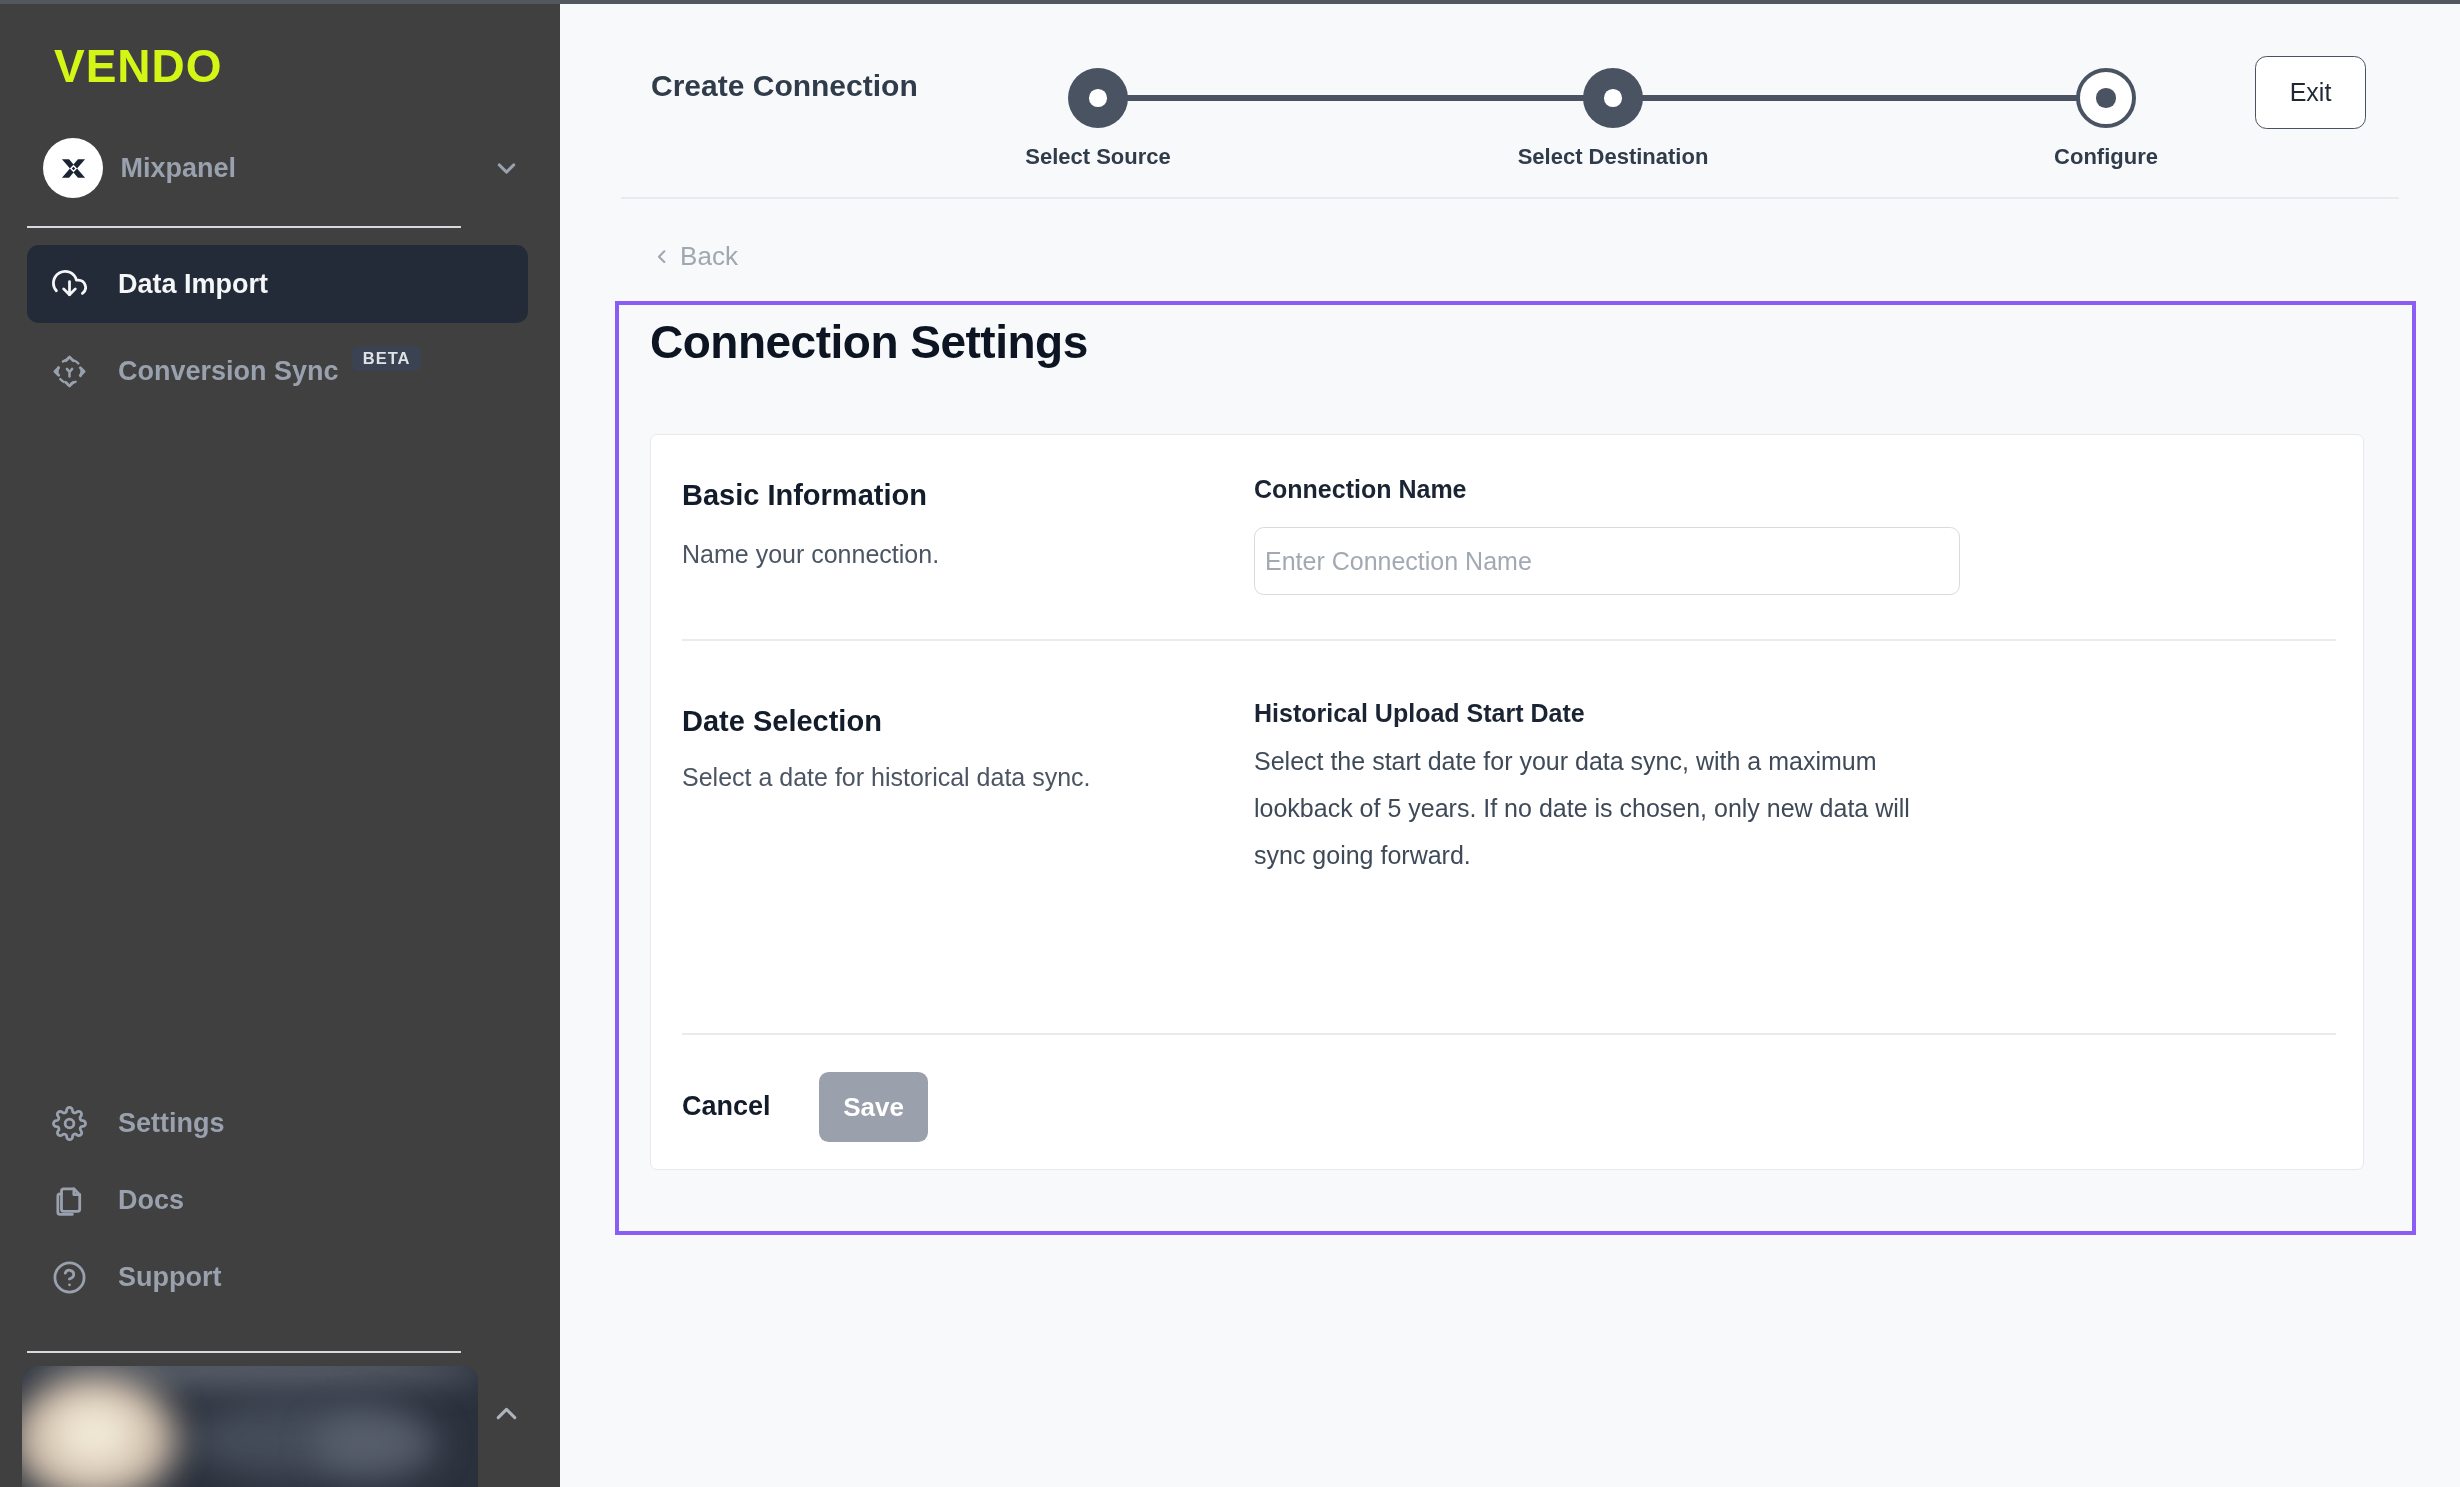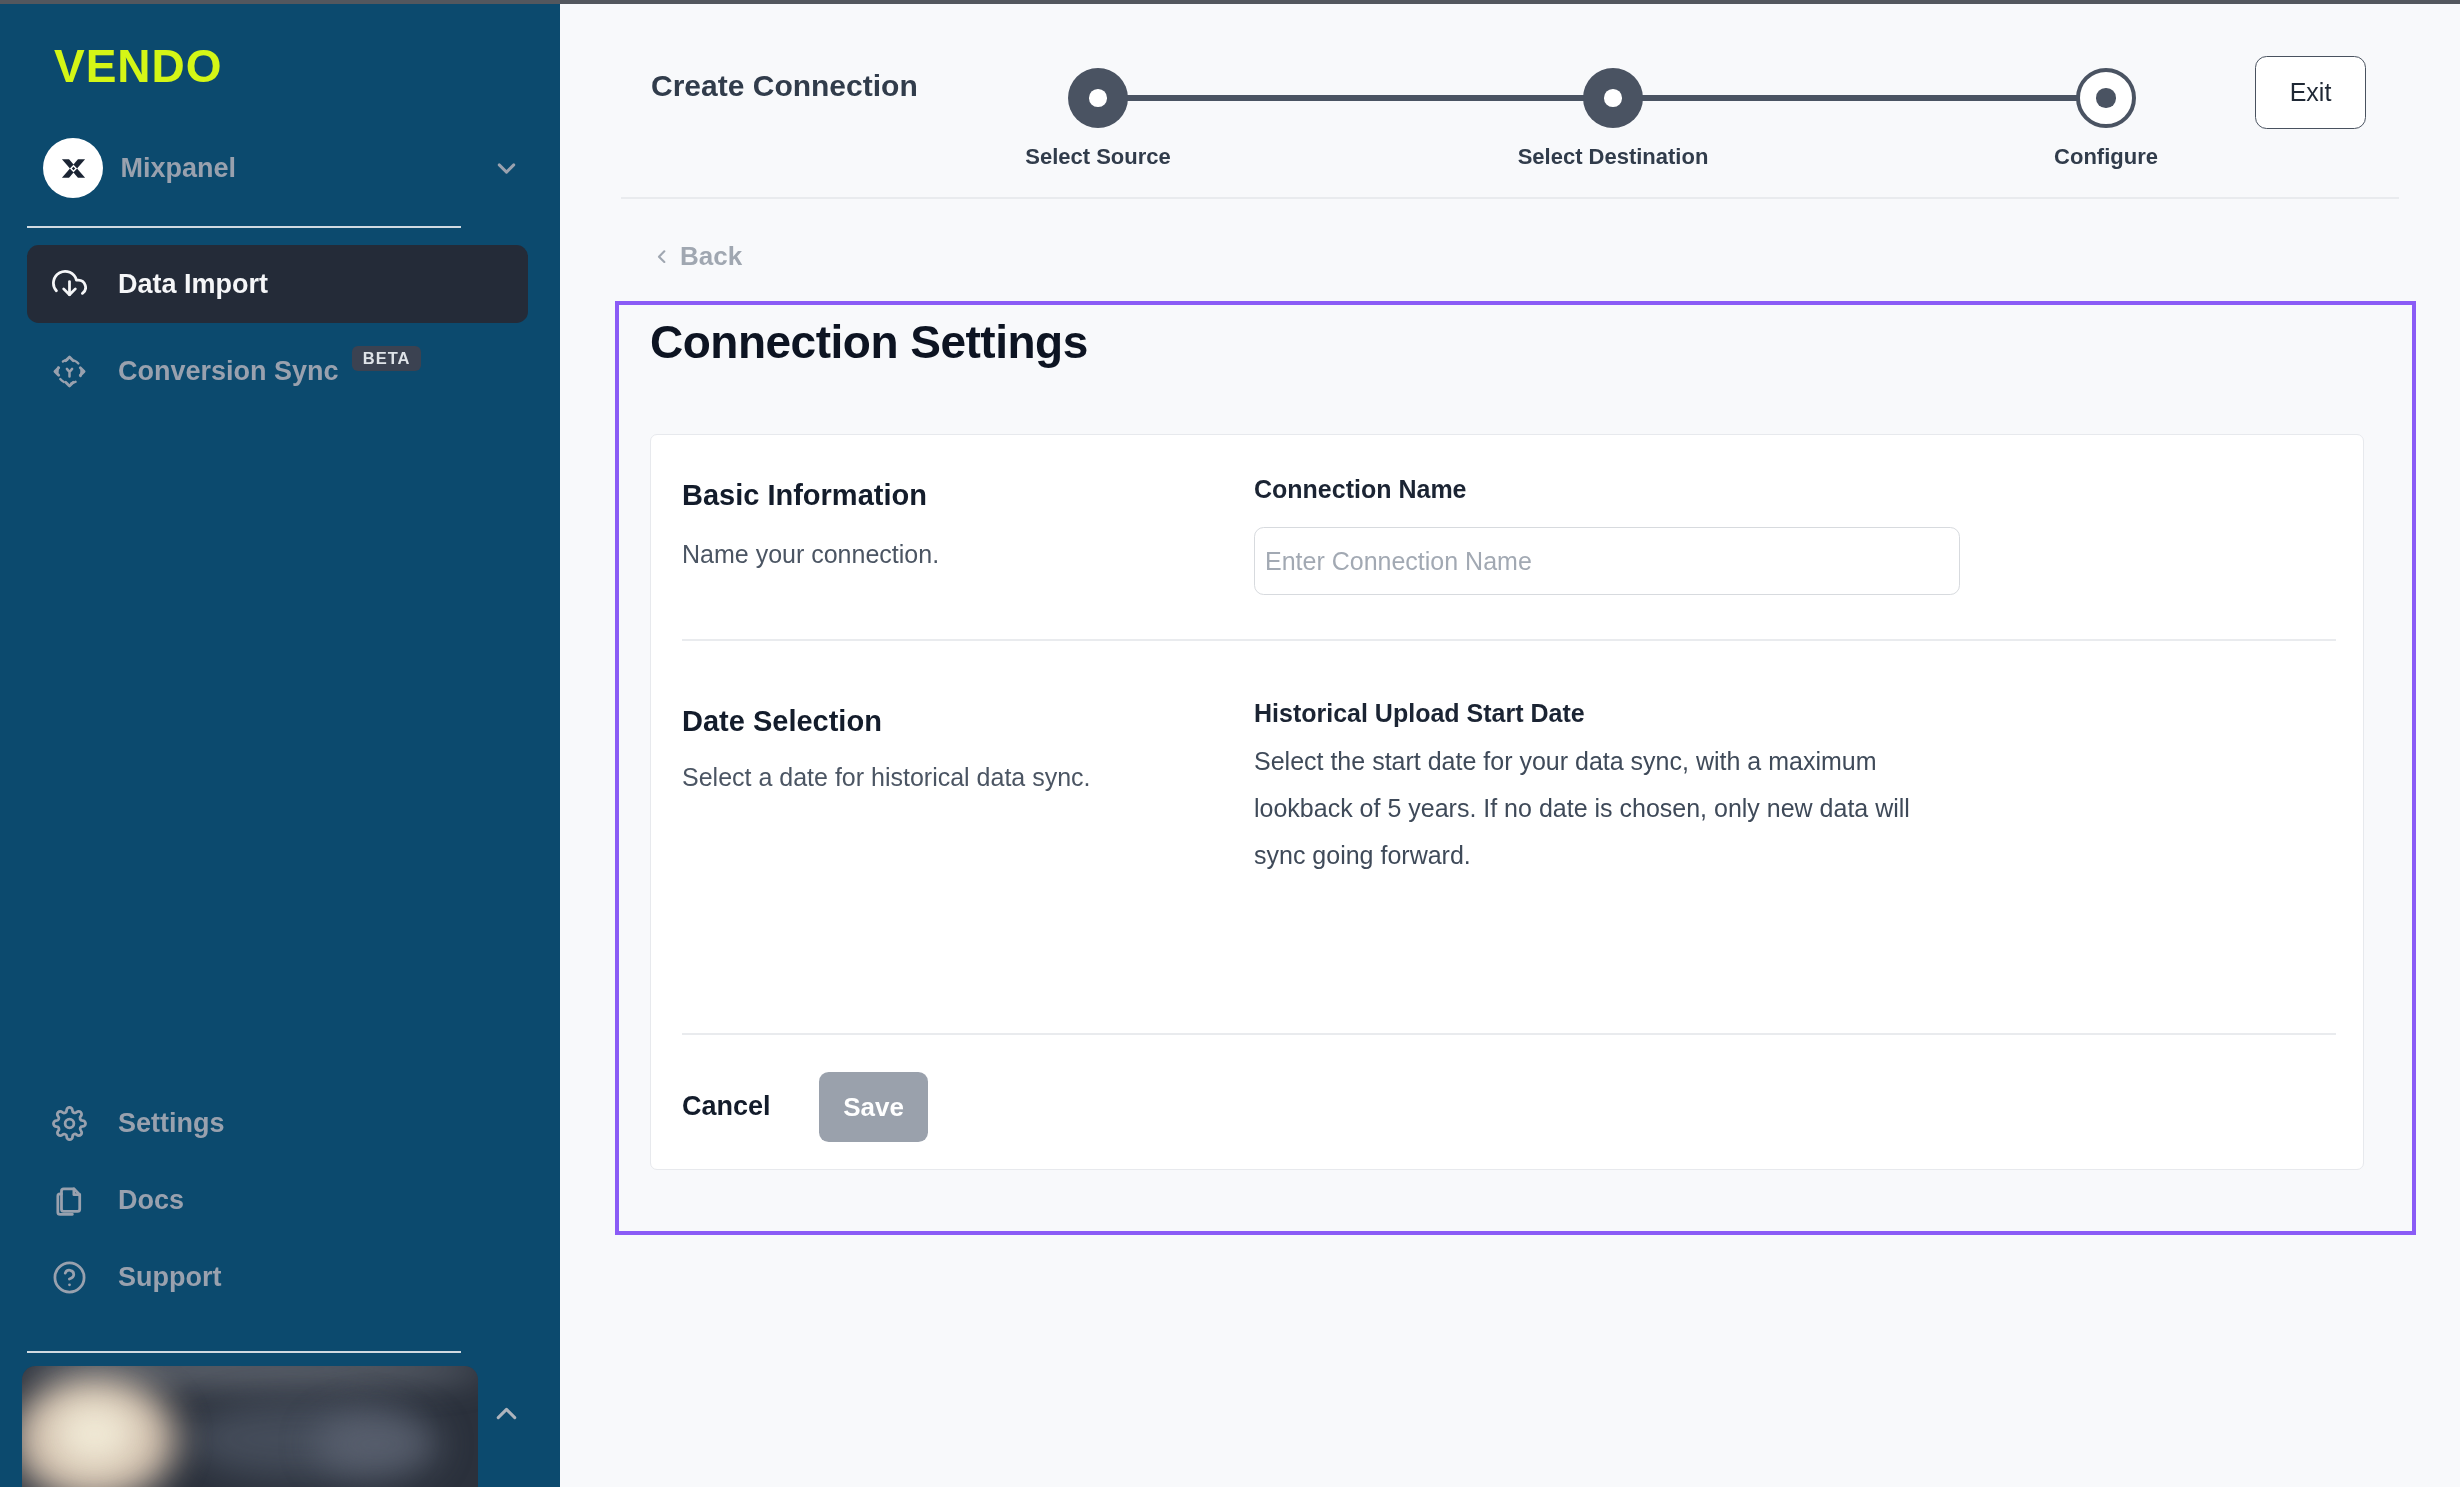--- a/index.html
+++ b/index.html
@@ -12,21 +12,21 @@
     -webkit-font-smoothing:antialiased;
   }
   .abs { position:absolute; }
 
   
   .topbar { left:0; top:0; width:2461px; height:3.9px; background:#53575e; z-index:50; }
 
   
   .sidebar {
     left:0; top:0; width:560px; height:1488px;
-    background:#0c4a6e; overflow:hidden; z-index:10;
+    background:#404040; overflow:hidden; z-index:10;
   }
   .logo {
     position:absolute; left:54px; top:39px;
     font-size:46px; font-weight:900; letter-spacing:1px;
     color:#d4f616;
   }
   .workspace {
     position:absolute; left:43px; top:136px; width:478px; height:64px;
     display:flex; align-items:center; cursor:pointer;
   }
@@ -85,21 +85,21 @@
     left:2255px; top:56px; width:111px; height:73px;
     background:#ffffff; border:1.9px solid #49525f; border-radius:11.6px;
     font-size:25px; font-weight:500; color:#1f2835;
     display:flex; align-items:center; justify-content:center; cursor:pointer;
     font-family:"Liberation Sans", sans-serif;
   }
   .header-divider { left:621px; top:197px; width:1778px; height:1.9px; background:#e9ebee; }
 
   .back-link {
     left:651px; top:241px; display:flex; align-items:center; gap:7.8px;
-    font-size:26px; color:#a0a7b1; cursor:pointer;font-weight:bold;
+    font-size:26px; color:#a0a7b1; cursor:pointer;
   }
   .back-link .chev { color:#a0a7b1; }
 
   
   .purple-frame {
     left:615px; top:301px; width:1801px; height:934px;
     border:4.9px solid #8b5cf6; background:transparent;
   }
   .panel-title {
     position:absolute; left:31px; top:9.7px;

